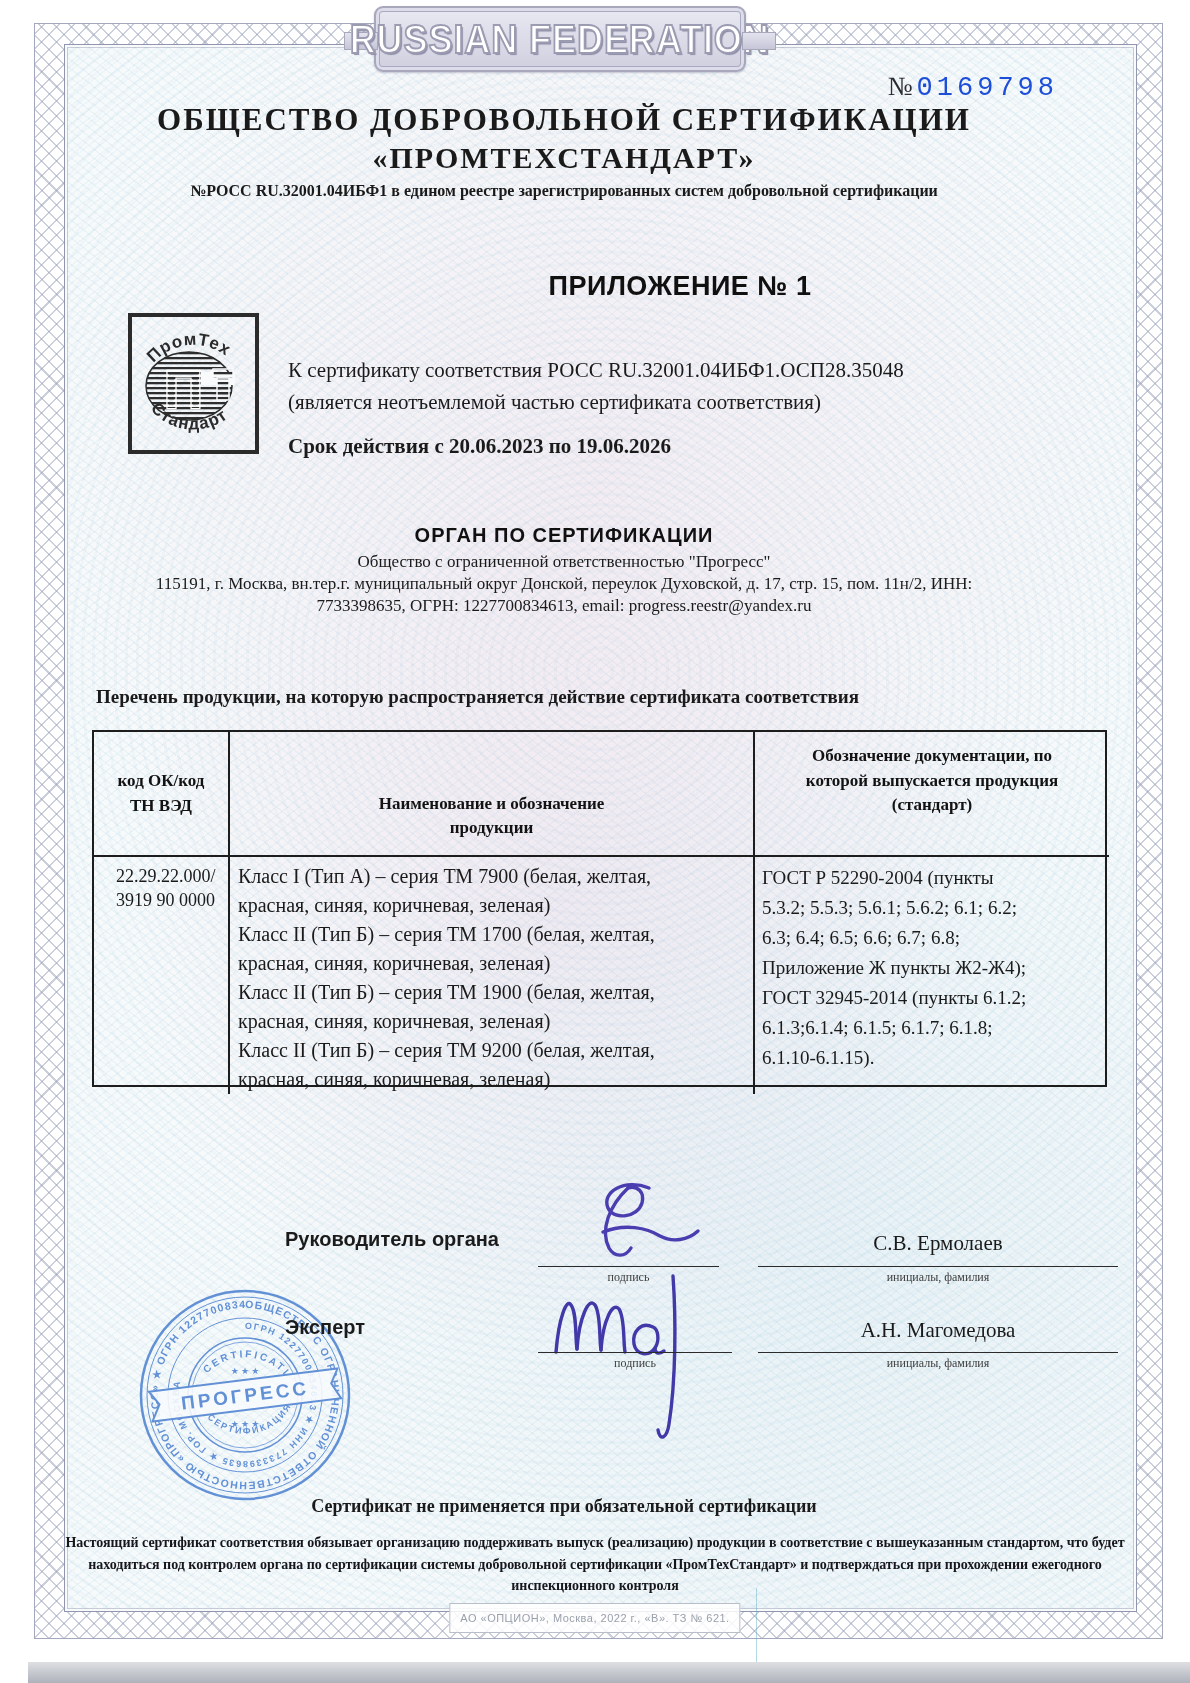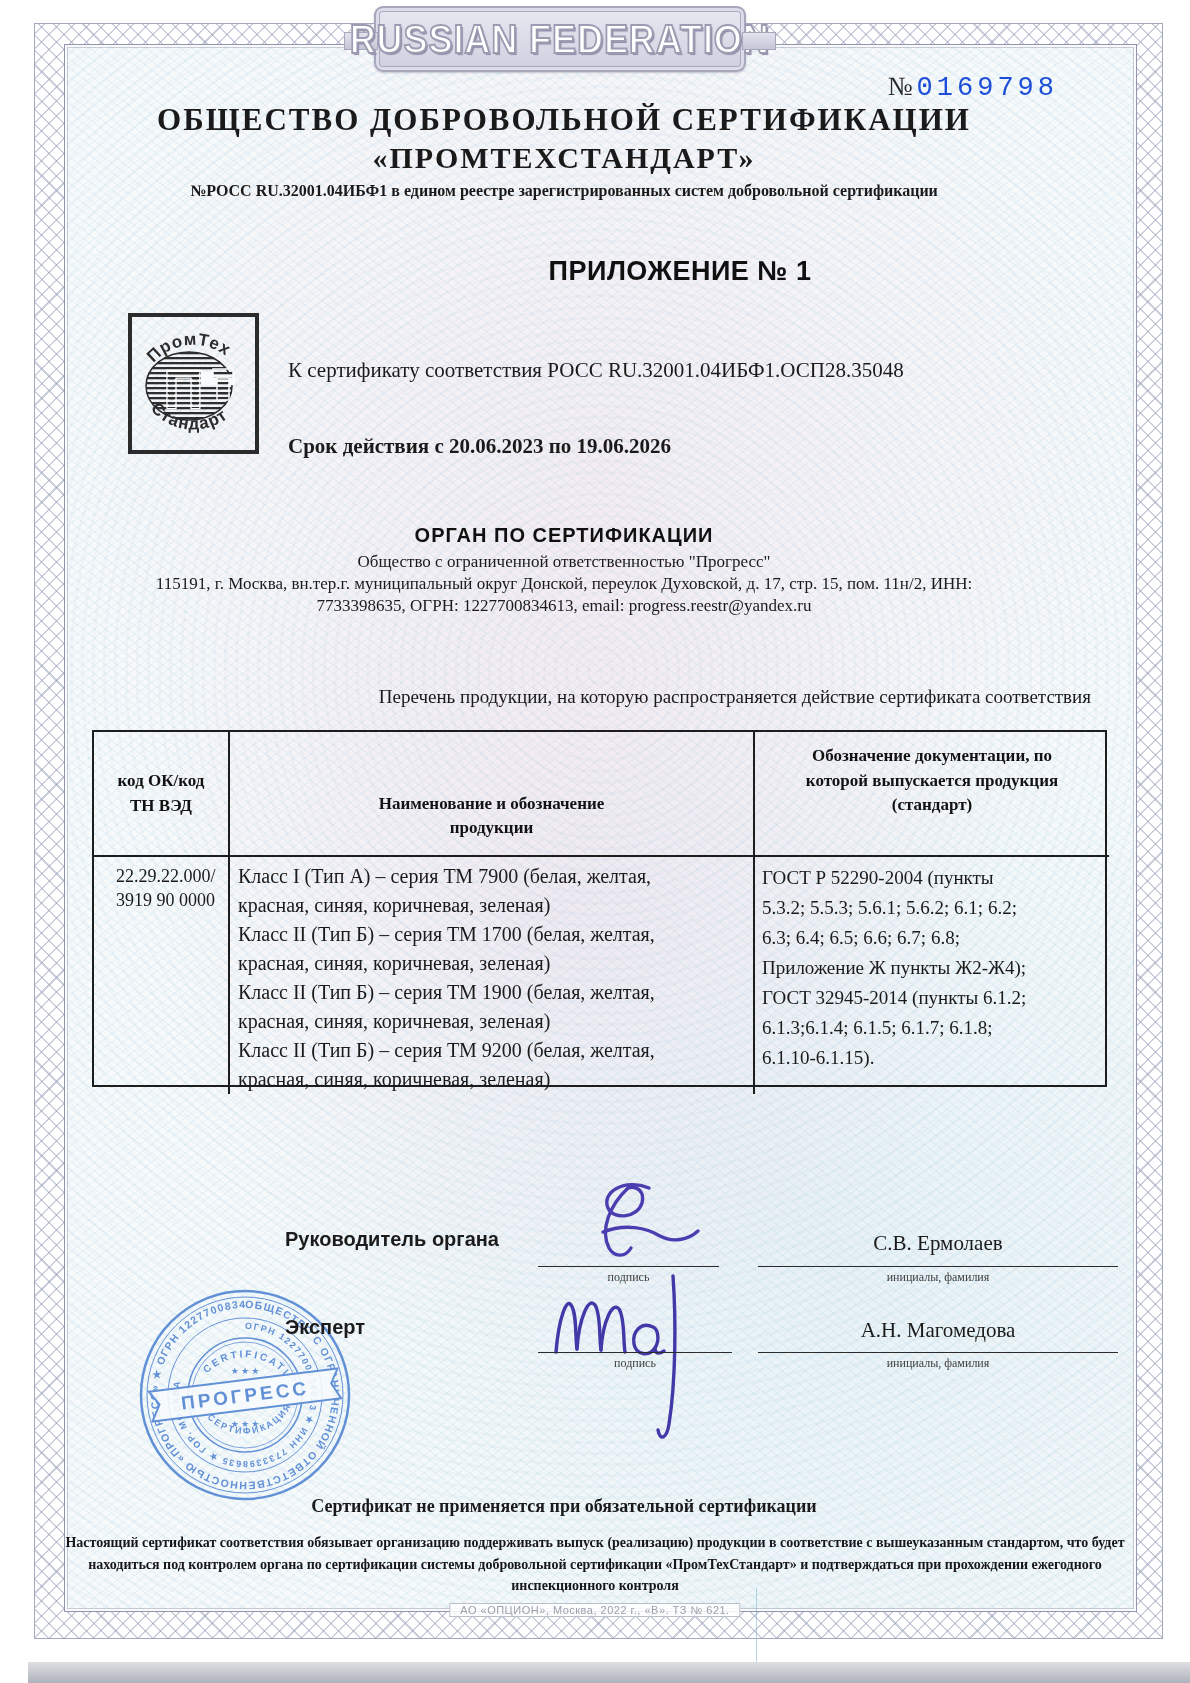--- a/index.html
+++ b/index.html
@@ -59,35 +59,35 @@
   .cert-no { left:878px; top:72px; width:180px; text-align:right; white-space:nowrap; }
   .cert-no .nsign { font-size:26px; color:#2c2c34; }
   .cert-no .digits { font-family:Liberation Mono, monospace; font-size:27px; letter-spacing:4px; color:#1d4ed8; }
 
   .header-block { left:64px; top:102px; width:1000px; text-align:center; }
   .title1 { font-size:31px; font-weight:bold; letter-spacing:2px; }
   .title2 { font-size:30px; font-weight:bold; letter-spacing:2px; margin-top:3px; }
   .registry { font-size:16px; font-weight:bold; margin-top:7px; }
   .agency { font-size:19px; font-weight:bold; margin-top:1px; }
 
-  .annex-title { left:290px; top:256px; width:780px; text-align:center;
+  .annex-title { left:290px; top:271px; width:780px; text-align:center;
     font-family:"Liberation Sans", sans-serif; font-weight:bold; font-size:27px; letter-spacing:.5px; color:#101010; }
 
   .annex-line { left:288px; width:760px; font-size:21px; }
   .annex-l1 { top:358px; }
   .annex-l2 { top:390px; }
   .validity { left:288px; top:434px; font-size:21px; font-weight:bold; }
 
   .organ-block { left:64px; top:524px; width:1000px; text-align:center; }
   .organ-title { font-family:"Liberation Sans", sans-serif; font-weight:bold; font-size:20px; letter-spacing:1px; color:#101010; }
   .organ-no { font-size:18px; margin-top:6px; }
   .organ-company { font-size:17px; margin-top:5px; }
   .organ-addr { font-size:17px; margin-top:2px; }
 
-  .products-caption { left:76px; top:686px; width:1015px; text-align:right; font-size:19px; font-weight:normal; }
+  .products-caption { left:96px; top:686px; width:1015px; text-align:left; font-size:19px; font-weight:bold; }
 
   
   .table { position:absolute; left:92px; top:730px; width:1015px; height:357px; z-index:2;
     display:grid; grid-template-columns:136px 525px 354px; grid-template-rows:125px 1fr;
     border:2.5px solid #1d1d1d; }
   .cell { border-right:2px solid #1d1d1d; border-bottom:2px solid #1d1d1d; display:flex; }
   .cell.last-col { border-right:none; }
   .cell.last-row { border-bottom:none; }
   .th { font-weight:bold; font-size:17px; text-align:center; justify-content:center; line-height:1.45; color:#121212; }
   .th-code { align-items:center; }
@@ -115,21 +115,21 @@
   .name { font-size:21px; text-align:center; }
   .name1 { left:758px; top:1231px; width:360px; }
   .name2 { left:758px; top:1318px; width:360px; }
   .sig-svg { position:absolute; z-index:2; }
 
   .no-mandatory { left:64px; top:1496px; width:1000px; text-align:center; font-size:18px; font-weight:bold; }
   .disclaimer { left:60px; top:1532px; width:1070px; text-align:center; font-size:14px; font-weight:bold; line-height:1.55; color:#16161c; }
 
   .print-box { left:50%; transform:translateX(-50%); top:1603px; z-index:3;
     font-family:"Liberation Sans", sans-serif; font-size:11px; color:#9aa0ac; letter-spacing:.5px;
-    border:1px solid #b9bec9; background:rgba(255,255,255,.85); padding:0 10px; white-space:nowrap; }
+    border:1px solid #b9bec9; background:rgba(255,255,255,.85); padding:8px 10px; white-space:nowrap; }
 
   .logo-svg { position:absolute; left:127px; top:312px; z-index:2; }
   .stamp-svg { position:absolute; left:134px; top:1284px; z-index:1; opacity:.88; }
 </style>
 </head>
 <body>
 
 <div class="page">
 
   <div class="frame-outer"></div>
@@ -169,20 +169,21 @@
     </text>
     <ellipse cx="62" cy="74" rx="43" ry="34" fill="url(#stripes)" stroke="#2b2b2b" stroke-width="1.5"></ellipse>
     <rect x="74" y="60" width="34" height="13" fill="#f8fafb"></rect>
     <rect x="86" y="57" width="20" height="9" fill="url(#stripes)" stroke="#f8fafb" stroke-width="1.5"></rect>
     <rect x="90" y="66" width="12" height="22" fill="url(#stripes)" stroke="#f8fafb" stroke-width="1.5"></rect>
     <text x="37" y="96" font-family="Liberation Sans, sans-serif" font-size="54" font-weight="bold" fill="url(#stripes)" stroke="#ffffff" stroke-width="2.5" paint-order="stroke">П</text>
   </svg>
 
   <div class="abs annex-title">ПРИЛОЖЕНИЕ № 1</div>
   <div class="abs annex-line annex-l1">К сертификату соответствия РОСС RU.32001.04ИБФ1.ОСП28.35048</div>
+  <div class="abs annex-line annex-l2">(является неотъемлемой частью сертификата соответствия)</div>
   <div class="abs validity">Срок действия с 20.06.2023 по 19.06.2026</div>
 
   <div class="abs organ-block">
     <div class="organ-title">ОРГАН ПО СЕРТИФИКАЦИИ</div>
     <div class="organ-company">Общество с ограниченной ответственностью "Прогресс"</div>
     <div class="organ-addr">115191, г. Москва, вн.тер.г. муниципальный округ Донской, переулок Духовской, д. 17, стр. 15, пом. 11н/2, ИНН:</div>
     <div class="organ-addr">7733398635, ОГРН: 1227700834613, email: progress.reestr@yandex.ru</div>
   </div>
 
   <div class="abs products-caption">Перечень продукции, на которую распространяется действие сертификата соответствия</div>

